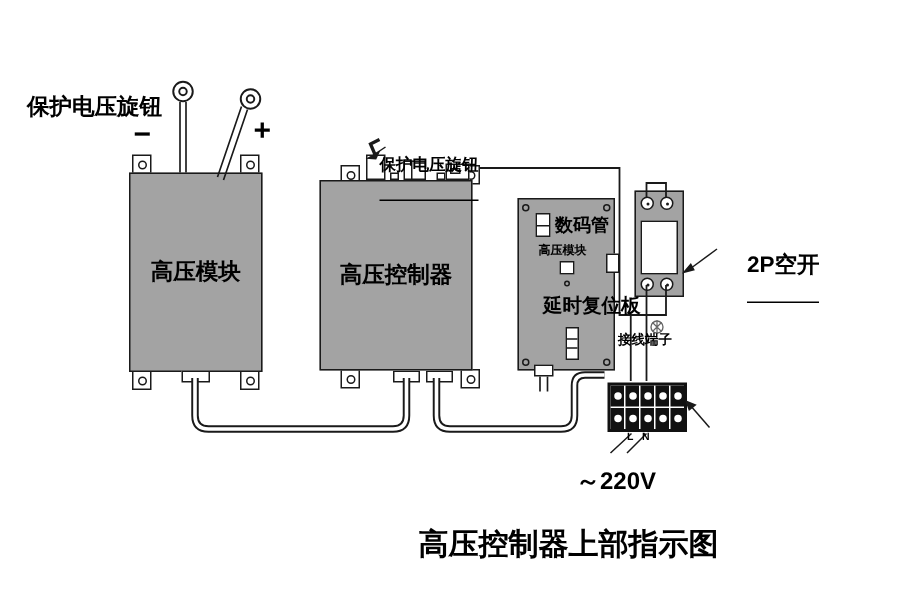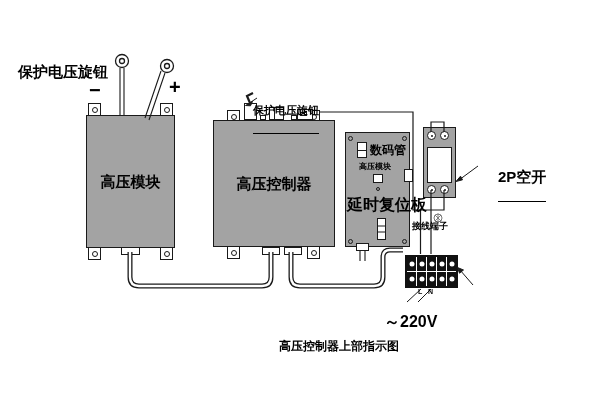--- a/index.html
+++ b/index.html
@@ -98,21 +98,21 @@
   <div class="tab" style="left:160px;top:247px;"></div>
   <div class="box" style="left:86px;top:115px;width:89px;height:133px;">
     <span class="txt lg" style="position:static;">高压模块</span>
   </div>
   <div class="comp" style="left:121px;top:247px;width:19px;height:8px;"></div>
 
   <div class="tab" style="left:227px;top:110px;"></div>
   <div class="tab" style="left:307px;top:110px;"></div>
   <div class="tab" style="left:227px;top:246px;"></div>
   <div class="tab" style="left:307px;top:246px;"></div>
-  <div class="box" style="left:213px;top:120px;width:122px;height:127px;">
+  <div class="box" style="left:213px;top:120px;width:102px;height:127px;">
     <span class="txt lg" style="position:static;">高压控制器</span>
   </div>
   <div class="comp" style="left:244px;top:103px;width:13px;height:17px;"></div>
   <div class="comp" style="left:260px;top:115px;width:6px;height:5px;"></div>
   <div class="comp" style="left:269px;top:107px;width:15px;height:13px;"></div>
   <div class="divider" style="left:274px;top:107px;height:13px;"></div>
   <div class="comp" style="left:291px;top:115px;width:6px;height:5px;"></div>
   <div class="comp" style="left:297px;top:109px;width:16px;height:11px;"></div>
   <div class="comp" style="left:300px;top:112px;width:7px;height:4px;"></div>
   <div class="comp" style="left:262px;top:247px;width:18px;height:8px;"></div>
@@ -149,21 +149,21 @@
     <div class="tcell"></div>
     <div class="tcell"></div>
   </div>
 
   <div class="txt lg" style="left:18px;top:64px;">保护电压旋钮</div>
   <div class="txt" style="left:89px;top:80px;font-size:20px;">−</div>
   <div class="txt" style="left:169px;top:77px;font-size:20px;">+</div>
   <div class="txt u" style="left:253px;top:85px;font-size:11px;">保护电压旋钮</div>
   <div class="txt" style="left:370px;top:144px;font-size:12px;">数码管</div>
   <div class="txt" style="left:359px;top:163px;font-size:8px;">高压模块</div>
-  <div class="txt" style="left:347px;top:197px;font-size:16px;text-align:center;">延时复位板</div>
+  <div class="txt" style="left:362px;top:197px;font-size:13px;text-align:center;">延时复位板</div>
   <div class="txt u lg" style="left:498px;top:149px;">2P空开</div>
   <div class="txt" style="left:412px;top:222px;font-size:9px;">接线端子</div>
   <div class="txt" style="left:418px;top:288px;font-size:7px;">L</div>
   <div class="txt" style="left:428px;top:288px;font-size:7px;">N</div>
   <div class="txt" style="left:384px;top:300px;font-size:16px;margin-top:14px;">～220V</div>
-  <div class="txt" style="left:279px;top:340px;font-size:12px;">高压控制器上部指示图</div>
+  <div class="txt" style="left:279px;top:353px;font-size:20px;">高压控制器上部指示图</div>
 
 </div>
 
 </body></html>

